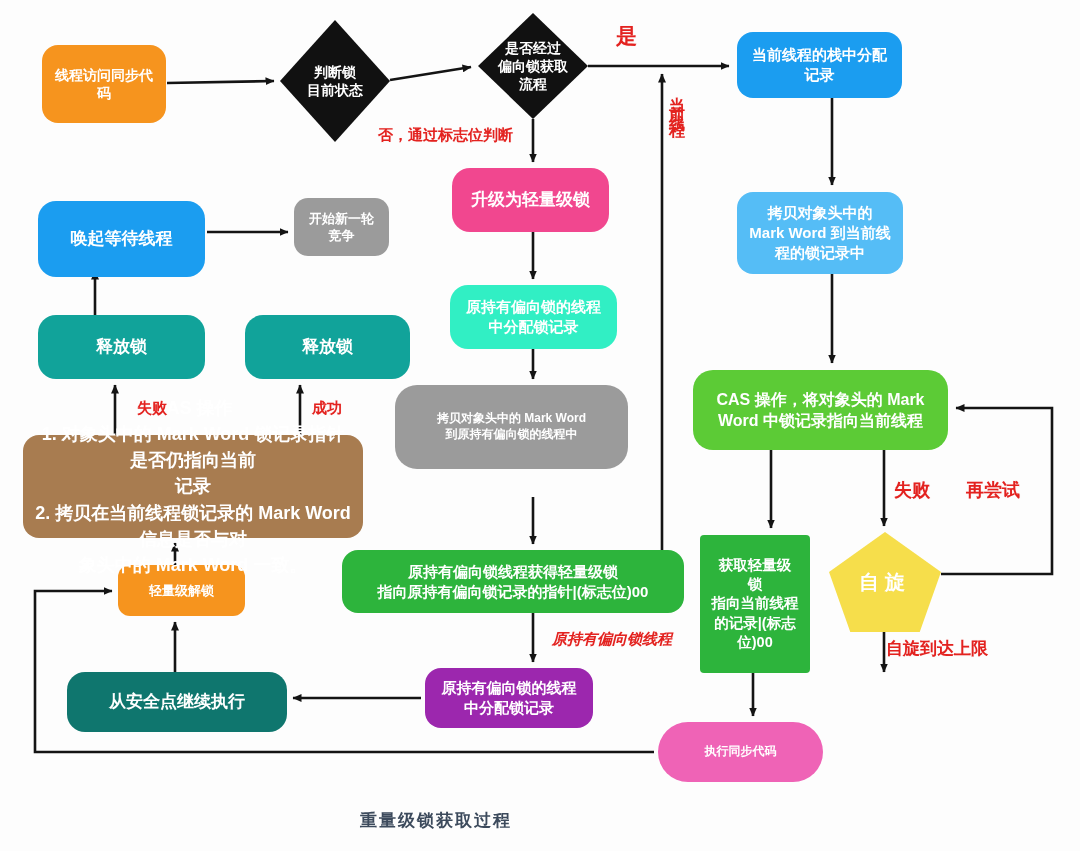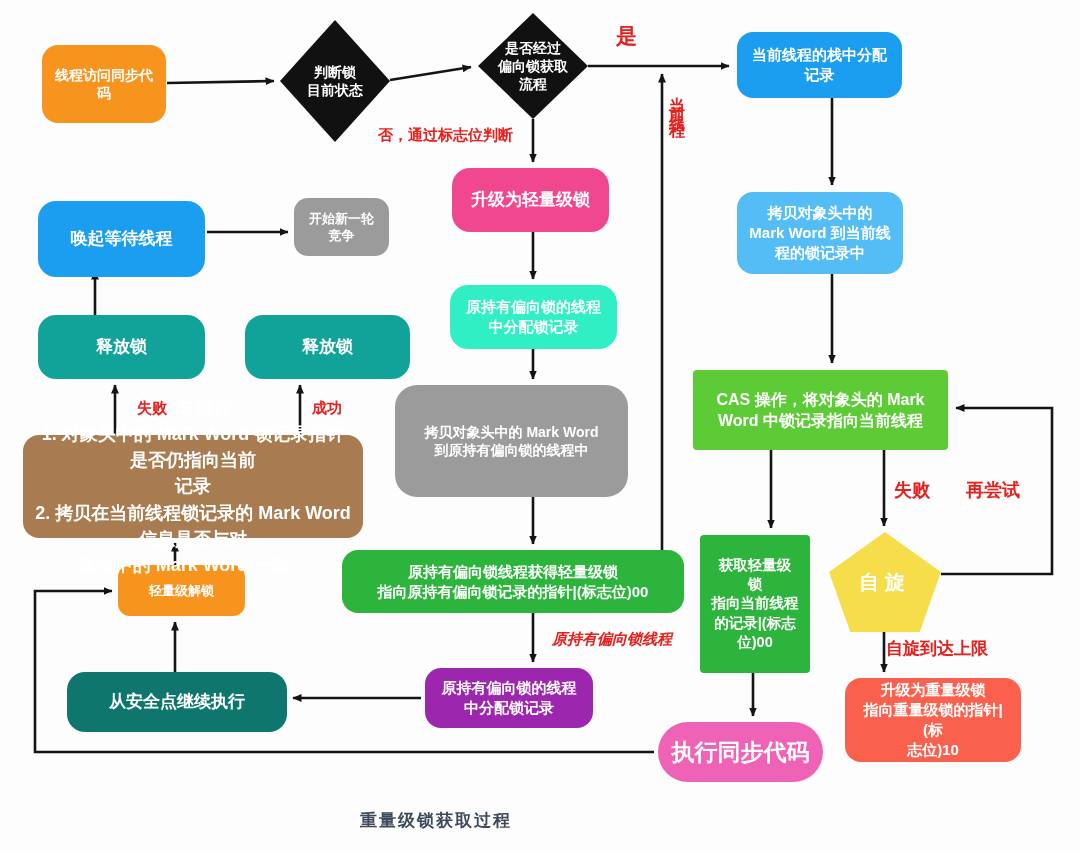--- a/index.html
+++ b/index.html
@@ -100,43 +100,40 @@
 偏向锁获取
 流程</div>
 
   <div class="node rounded c-blue" style="left:737px;top:32px;width:165px;height:66px;font-size:15px;">当前线程的栈中分配
 记录</div>
 
   <div class="node rounded c-lightblue" style="left:737px;top:192px;width:166px;height:82px;font-size:15px;">拷贝对象头中的
 Mark Word 到当前线
 程的锁记录中</div>
 
-  <div class="node rounded c-brightgreen" style="left:693px;top:370px;width:255px;height:80px;font-size:16px;border-radius:4px;">CAS 操作，将对象头的 Mark
+  <div class="node rounded c-brightgreen" style="left:693px;top:370px;width:255px;height:80px;font-size:16px;border-radius:20px;">CAS 操作，将对象头的 Mark
 Word 中锁记录指向当前线程</div>
 
   <div class="node rounded c-green" style="left:700px;top:535px;width:110px;height:138px;font-size:14.5px;border-radius:4px;">获取轻量级
 锁
 指向当前线程
 的记录|(标志
 位)00</div>
 
   <div class="node pentagon c-yellow" style="left:829px;top:532px;width:112px;height:100px;font-size:20px;letter-spacing:6px;">自旋</div>
 
-  <div class="node rounded c-tomato" style="left:845px;top:678px;width:176px;height:84px;font-size:15px;">升级为重量级锁
-指向重量级锁的指针|(标
-志位)10</div>
 
-  <div class="node rounded c-pink" style="left:658px;top:722px;width:165px;height:60px;font-size:23px;border-radius:30px;">执行同步代码</div>
+  <div class="node rounded c-pink" style="left:658px;top:722px;width:165px;height:60px;font-size:12px;border-radius:30px;">执行同步代码</div>
 
   <div class="node rounded c-hotpink" style="left:452px;top:168px;width:157px;height:64px;font-size:17px;border-radius:18px;">升级为轻量级锁</div>
 
   <div class="node rounded c-turquoise" style="left:450px;top:285px;width:167px;height:64px;font-size:15px;border-radius:18px;">原持有偏向锁的线程
 中分配锁记录</div>
 
-  <div class="node rounded c-gray" style="left:395px;top:385px;width:233px;height:112px;font-size:14px;border-radius:22px;">拷贝对象头中的 Mark Word
+  <div class="node rounded c-gray" style="left:395px;top:385px;width:233px;height:84px;font-size:12px;border-radius:22px;">拷贝对象头中的 Mark Word
 到原持有偏向锁的线程中</div>
 
   <div class="node rounded c-green" style="left:342px;top:550px;width:342px;height:63px;font-size:15px;">原持有偏向锁线程获得轻量级锁
 指向原持有偏向锁记录的指针|(标志位)00</div>
 
   <div class="node rounded c-purple" style="left:425px;top:668px;width:168px;height:60px;font-size:15px;">原持有偏向锁的线程
 中分配锁记录</div>
 
   <div class="node rounded c-gold" style="left:67px;top:672px;width:220px;height:60px;font-size:17px;border-radius:18px;">从安全点继续执行</div>
 

